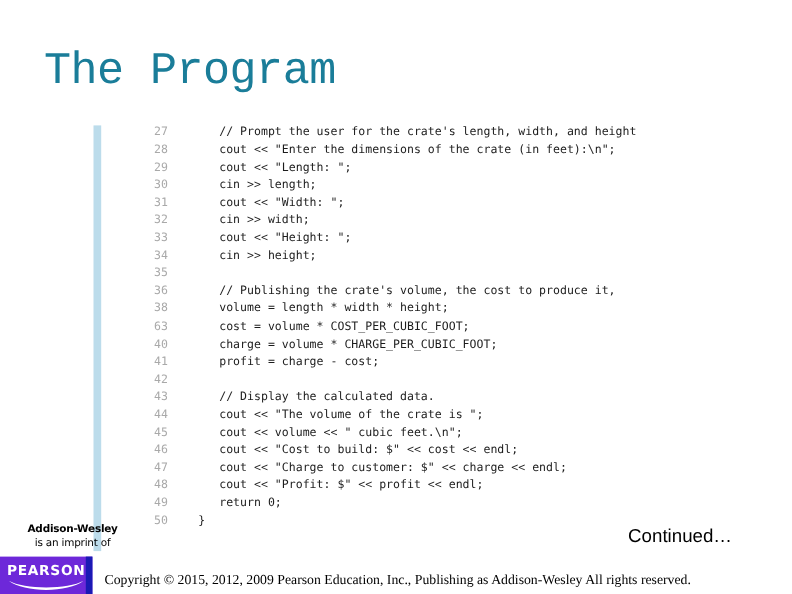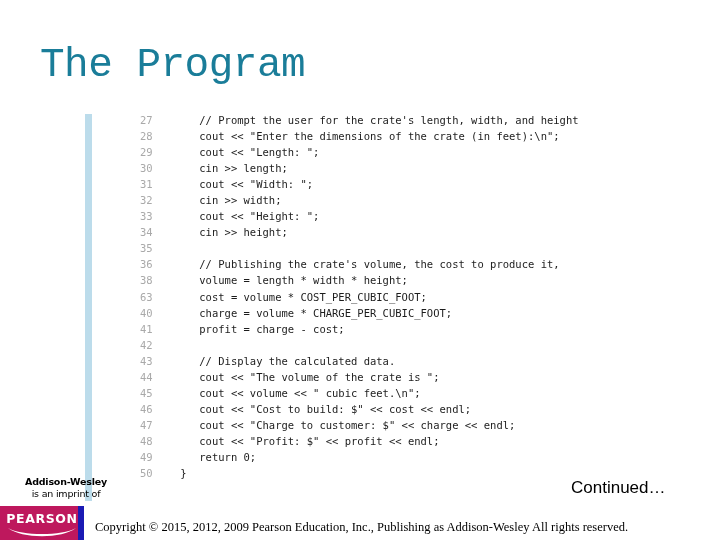--- a/index.html
+++ b/index.html
@@ -116,21 +116,21 @@
     letter-spacing: -0.2px;
     white-space: nowrap;
   }
 
   #pearson-logo {
     position: absolute;
     left: 0px;
     top: 506px;
     width: 84px;
     height: 34px;
-    background: #be185d;
+    background: #6d28d9;
     overflow: hidden;
   }
   #pearson-wordmark {
     position: absolute;
     left: 0;
     top: 5px;
     width: 84px;
     text-align: center;
     font-family: "DejaVu Sans", sans-serif;
     font-size: 12.5px;

